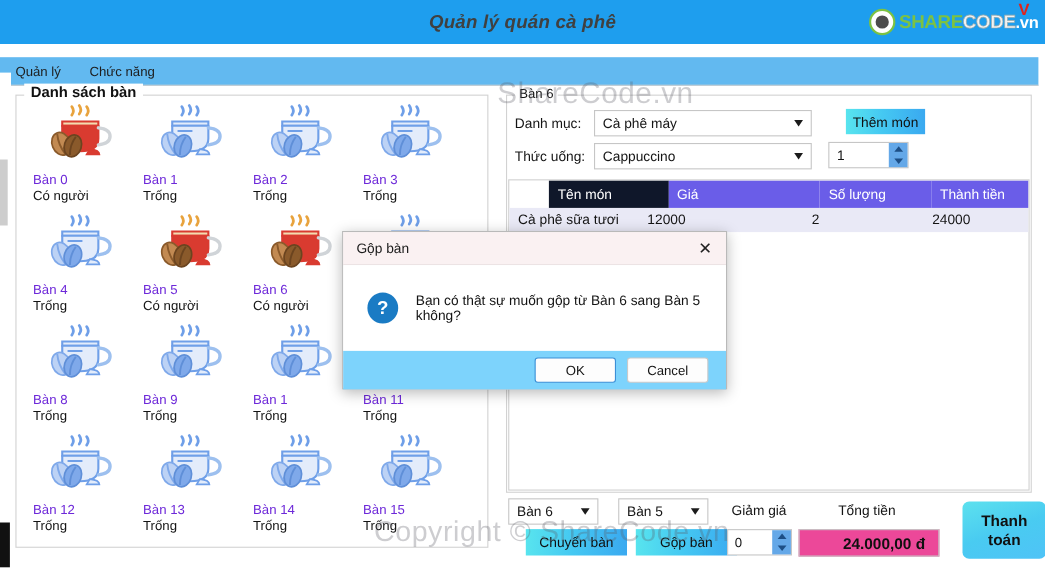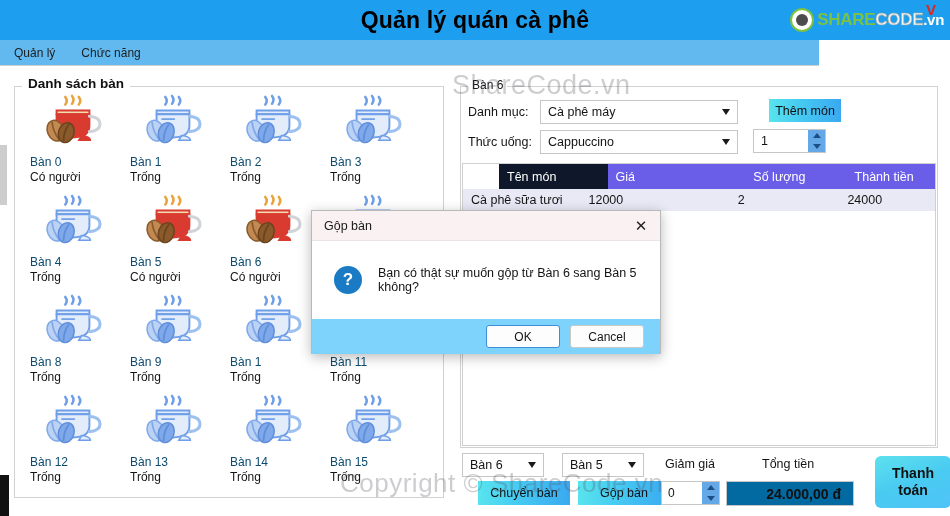--- a/index.html
+++ b/index.html
@@ -12,21 +12,21 @@
     position:relative;
   }
 
   
   .titlebar {
     position:absolute; left:0; top:0; width:950px; height:40px;
     background:#1e9eee;
     display:flex; align-items:center; justify-content:center;
   }
   .titlebar-text {
-    color:#000000; font-size:23px; font-weight:bold; letter-spacing:.2px;
+    color:#404040; font-size:17px; font-weight:bold; letter-spacing:.2px;font-style:italic;
   }
   .logo {
     position:absolute; right:6px; top:6px; height:28px;
     display:flex; align-items:center; gap:3px;
   }
   .logo-badge {
     width:24px; height:24px; border-radius:50%;
     background:#ffffff;
     border:2.5px solid #7cc242;
     display:flex; align-items:center; justify-content:center;
@@ -40,21 +40,21 @@
   .logo-share { color:#7cc242; }
   .logo-code  { color:#f2f2f2; -webkit-text-stroke:.6px #9aa; }
   .logo-dotvn { color:#ffffff; font-size:15px; }
   .logo-v {
     position:absolute; right:8px; top:-5px;
     color:#e2231a; font-size:15px; font-weight:bold;
   }
 
   
   .menubar {
-    position:absolute; left:0; top:40px; width:819px; height:26px;
+    position:absolute; left:0; top:52px; width:944px; height:26px;
     background:#62b9f0;
     display:flex; align-items:center;
     padding-left:14px; gap:26px;
     border-bottom:1px solid #cfcfcf;
   }
   .menu-item { font-size:12px; color:#1d1d1d; cursor:default; white-space:nowrap; }
 
   
   .left-edge {
     position:absolute; left:0; top:66px; width:10px; height:450px;
@@ -87,21 +87,21 @@
     grid-template-columns:repeat(4, 98px);
     grid-template-rows:repeat(4, 100px);
     column-gap:2px;
   }
   .table-cell {
     position:relative; cursor:pointer;
     display:flex; flex-direction:column; align-items:flex-start;
     padding-left:16px;
   }
   .table-icon { width:62px; height:56px; margin-left:12px; }
-  .table-name { font-size:12px; color:#0c4a6e; line-height:15px; margin-top:1px;}
+  .table-name { font-size:12px; color:#6d28d9; line-height:15px; margin-top:1px;}
   .table-status { font-size:12px; color:#141414; line-height:15px; }
 
   
   .bill-group {
     position:absolute; left:460px; top:86px; width:478px; height:362px;
     border:1px solid #d2d2d2; background:#ffffff;
   }
   .bill-legend {
     position:absolute; left:468px; top:78px;
     background:#ffffff; padding:0 4px;
@@ -191,21 +191,21 @@
     display:flex; align-items:center;
   }
   .discount-val { flex:1; padding-left:6px; font-size:12px; color:#141414; }
 
   .lbl-total {
     position:absolute; left:762px; top:457px;
     font-size:12.5px; color:#141414;
   }
   .total-box {
     position:absolute; left:726px; top:481px; width:128px; height:25px;
-    border:1px solid #c6c6c6; background:#0369a1;
+    border:1px solid #c6c6c6; background:#ec4899;
     display:flex; align-items:center; justify-content:flex-end;
     padding-right:12px;
     font-size:14px; font-weight:bold; color:#101010;
   }
   .btn-pay {
     position:absolute; left:859px; top:456px; width:76px; height:52px;
     border-radius:6px; flex-direction:column; line-height:17px;
     font-size:14px; font-weight:bold;
     background:linear-gradient(160deg,#5de1ee 0%,#49cbf1 50%,#4fc3f7 100%);
   }

